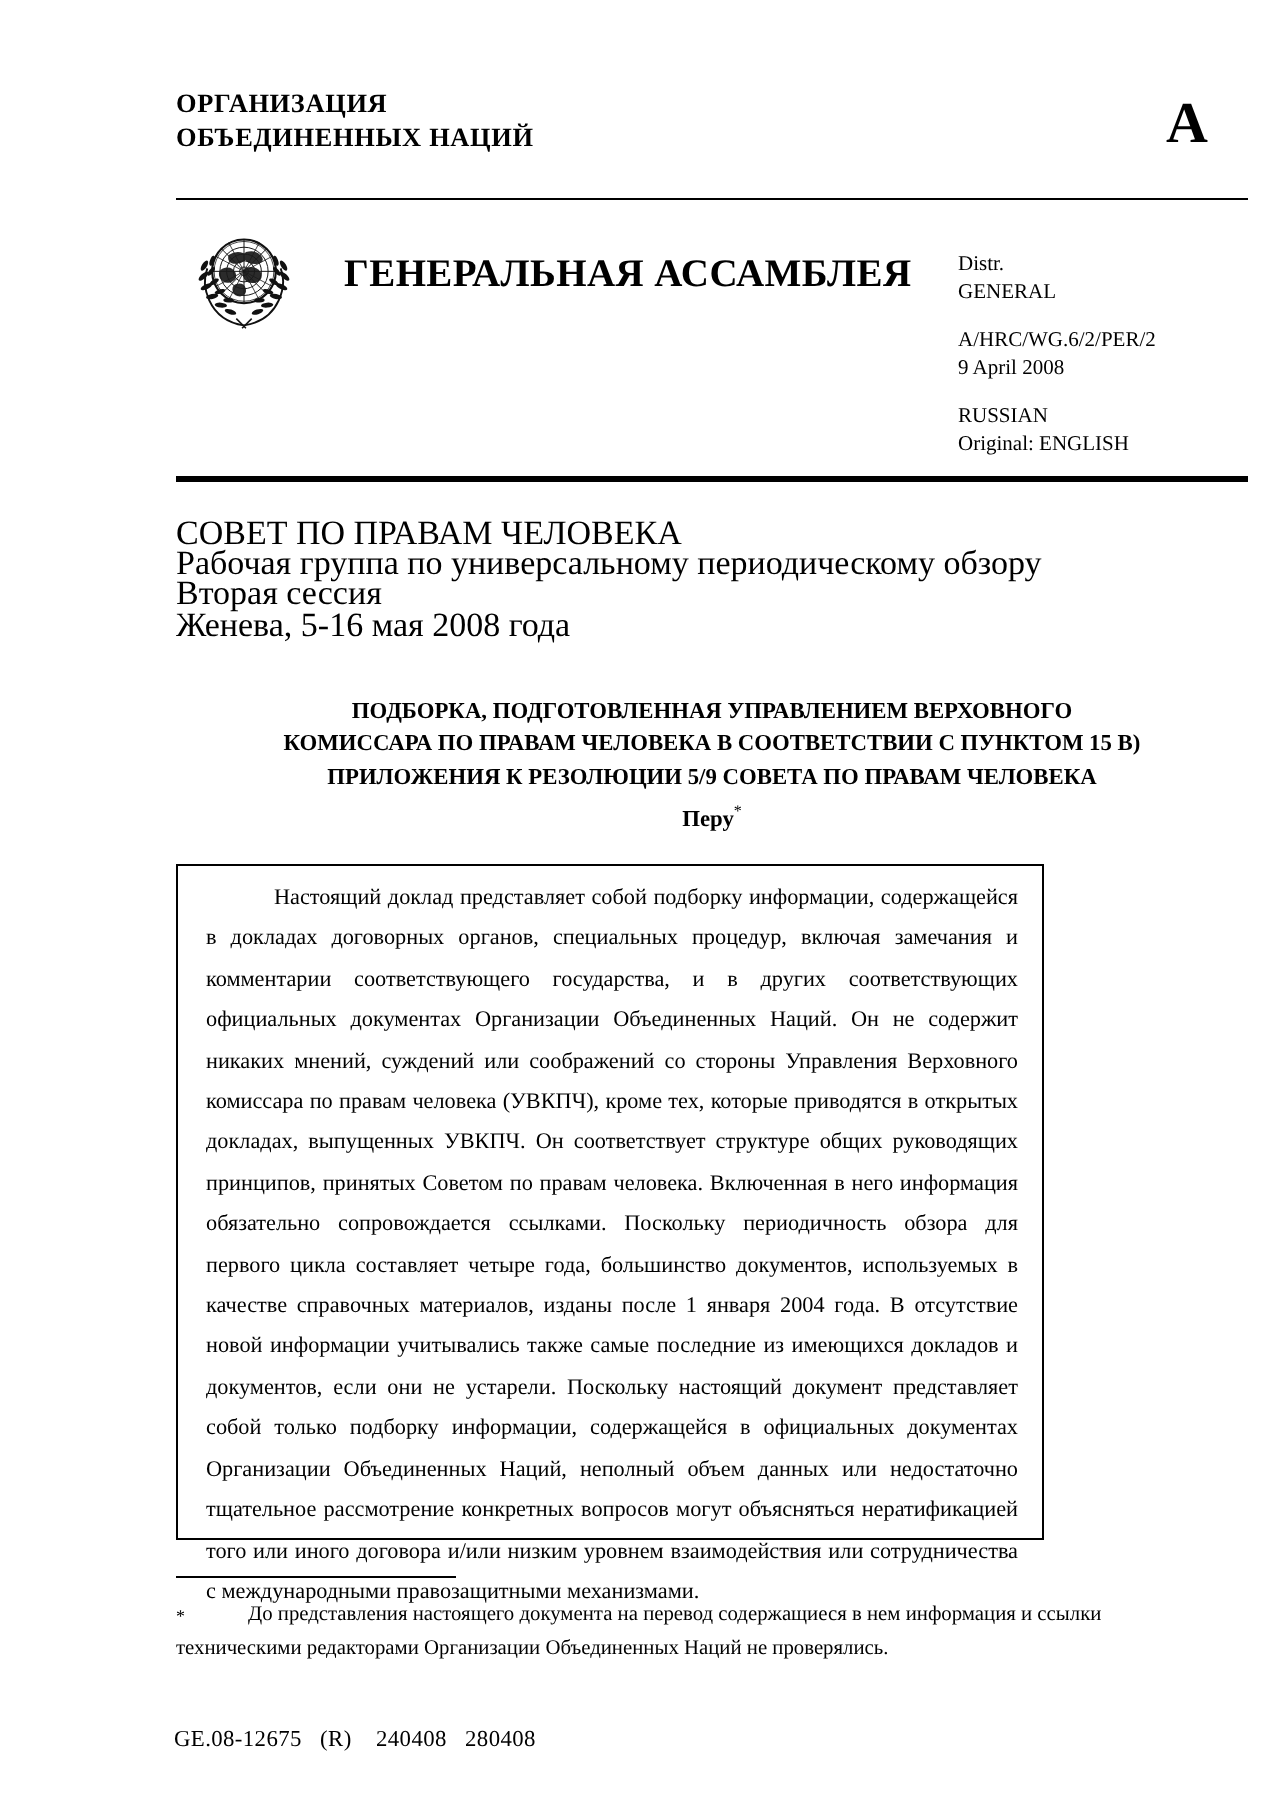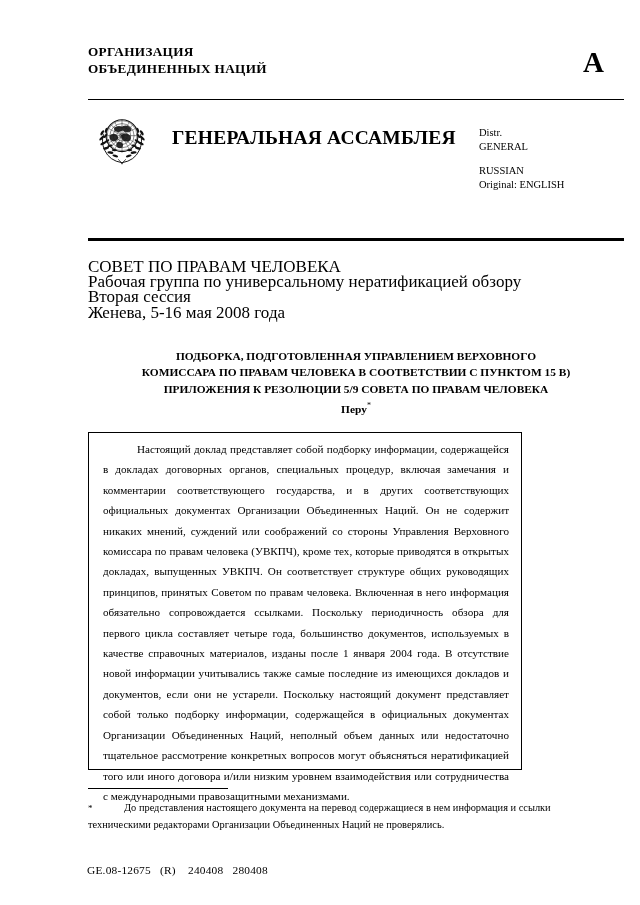--- a/index.html
+++ b/index.html
@@ -278,30 +278,34 @@
   </div>
 
   <div class="ga-title">ГЕНЕРАЛЬНАЯ АССАМБЛЕЯ</div>
 
   <div class="distr">
     <div class="grp">
       <div>Distr.</div>
       <div>GENERAL</div>
     </div>
     <div class="grp">
+      <div>A/HRC/WG.6/2/PER/2</div>
+      <div>9 April 2008</div>
+    </div>
+    <div class="grp">
       <div>RUSSIAN</div>
       <div>Original:  ENGLISH</div>
     </div>
   </div>
 
   <div class="rule-thick"></div>
 
   <div class="council">
     <div>СОВЕТ ПО ПРАВАМ ЧЕЛОВЕКА</div>
-    <div>Рабочая группа по универсальному нератификацией обзору</div>
+    <div>Рабочая группа по универсальному периодическому обзору</div>
     <div>Вторая сессия</div>
     <div>Женева, 5-16 мая 2008 года</div>
   </div>
 
   <div class="main-title">
     <div>ПОДБОРКА, ПОДГОТОВЛЕННАЯ УПРАВЛЕНИЕМ ВЕРХОВНОГО</div>
     <div>КОМИССАРА ПО ПРАВАМ ЧЕЛОВЕКА В СООТВЕТСТВИИ С ПУНКТОМ 15 В)</div>
     <div>ПРИЛОЖЕНИЯ К РЕЗОЛЮЦИИ 5/9 СОВЕТА ПО ПРАВАМ ЧЕЛОВЕКА</div>
   </div>
 

